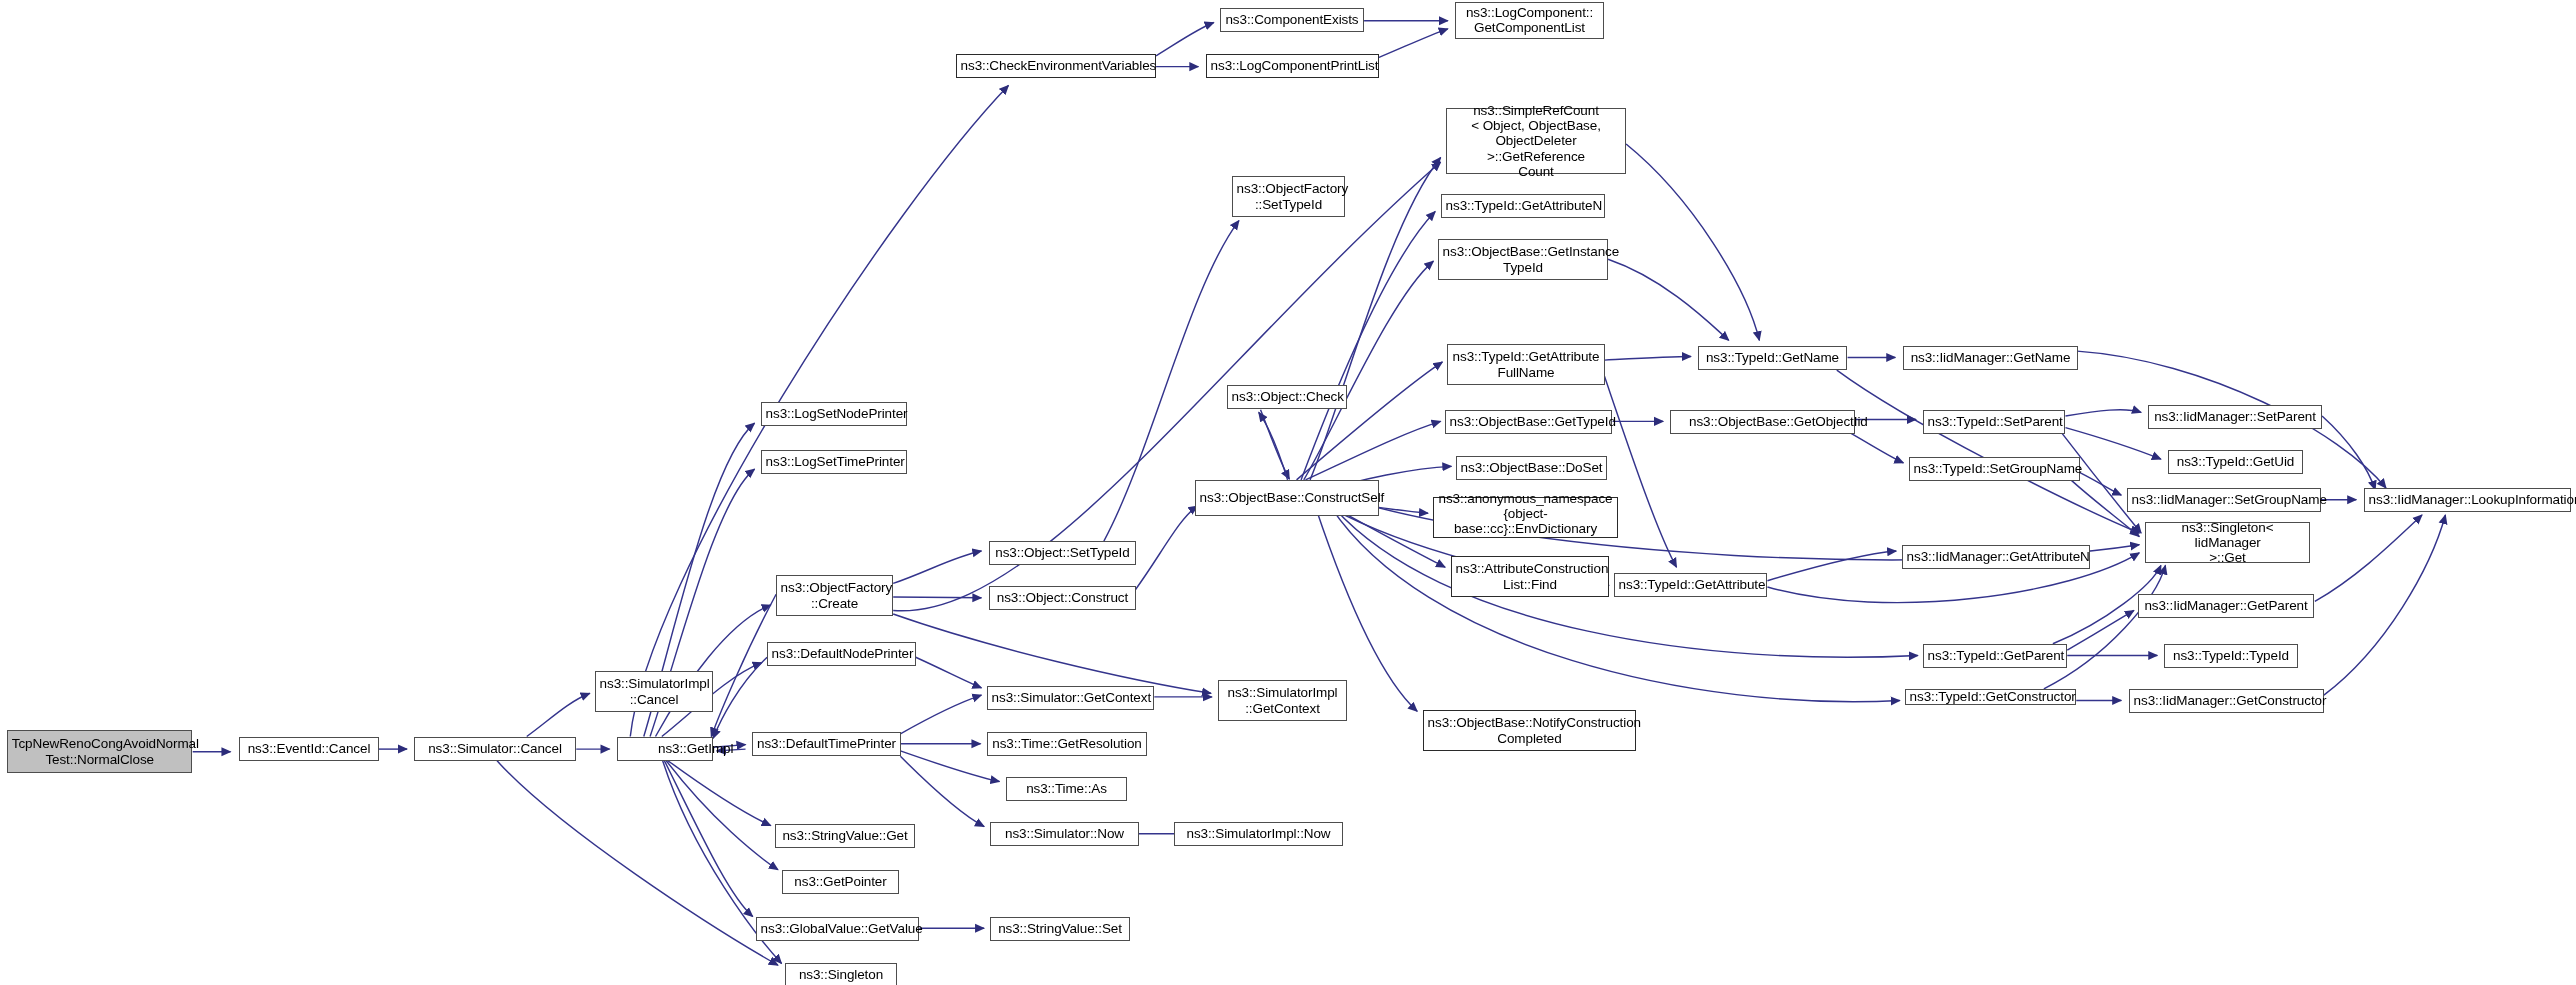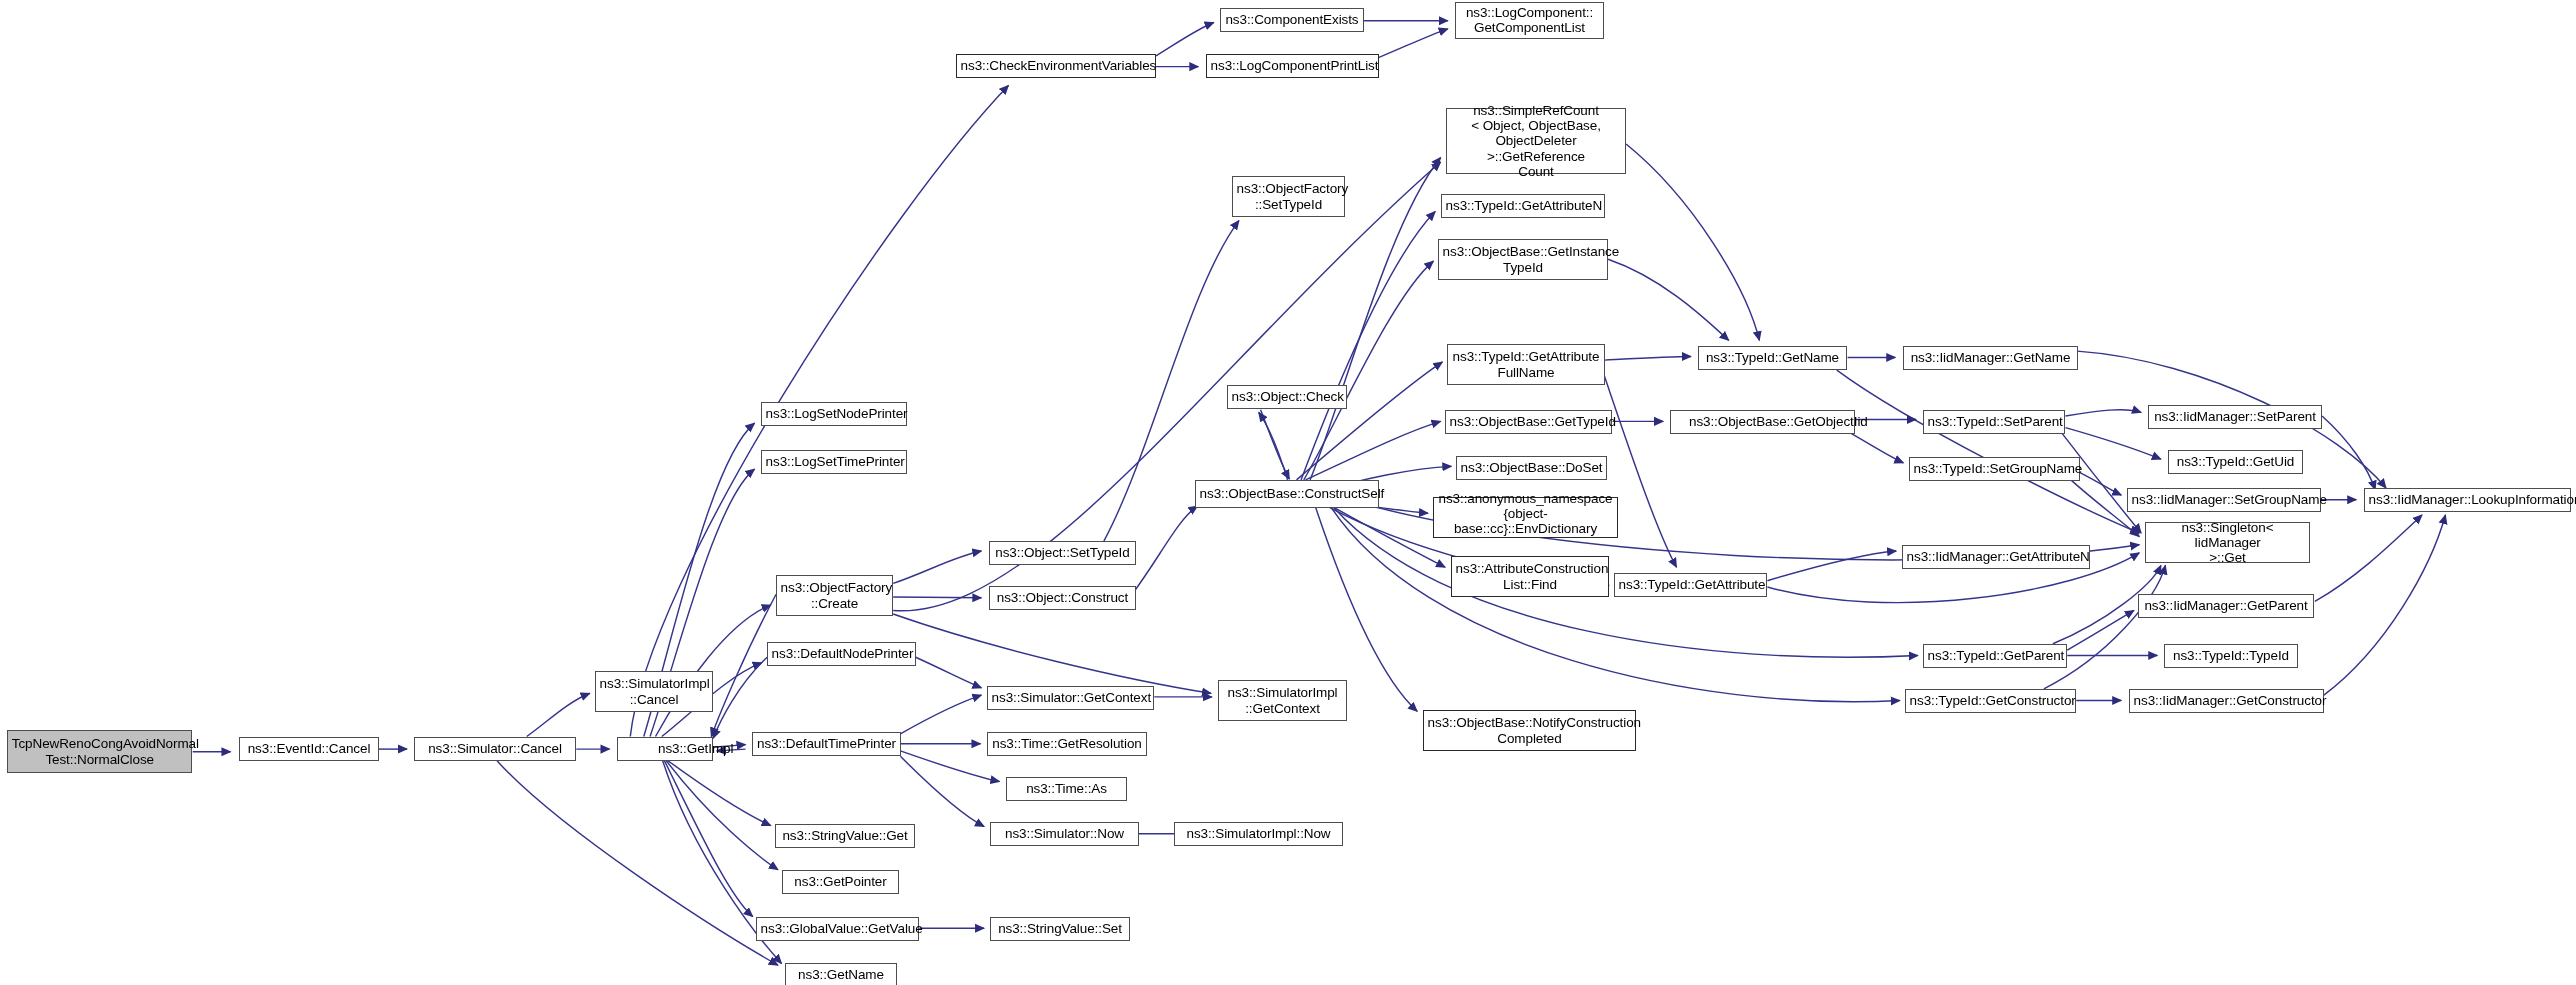--- a/index.html
+++ b/index.html
@@ -189,21 +189,21 @@
       </div>
       <div class="node thick" style="left: 1909px; top: 457px; width: 171px; height: 24px;">
         <span>ns3::TypeId::SetGroupName</span>
       </div>
       <div class="node thick" style="left: 2127px; top: 488px; width: 194px; height: 24px;">
         <span>ns3::IidManager::SetGroupName</span>
       </div>
       <div class="node thick" style="left: 2364px; top: 488px; width: 207px; height: 24px;">
         <span>ns3::IidManager::LookupInformation</span>
       </div>
-      <div class="node thick" style="left: 1195px; top: 480px; width: 184px; height: 28px;">
+      <div class="node thick" style="left: 1195px; top: 480px; width: 184px; height: 36px;">
         <span>ns3::ObjectBase::ConstructSelf</span>
       </div>
       <div class="node" style="left: 1433px; top: 497px; width: 185px; height: 41px; align-items: flex-end;">
         <span>ns3::anonymous_namespace
 {object-base::cc}::EnvDictionary</span>
       </div>
       <div class="node" style="left: 1451px; top: 556px; width: 158px; height: 41px;">
         <span>ns3::AttributeConstruction
 List::Find</span>
       </div>
@@ -219,21 +219,21 @@
       </div>
       <div class="node thick" style="left: 2138px; top: 594px; width: 176px; height: 24px;">
         <span>ns3::IidManager::GetParent</span>
       </div>
       <div class="node thick" style="left: 1923px; top: 644px; width: 144px; height: 24px;">
         <span>ns3::TypeId::GetParent</span>
       </div>
       <div class="node thick" style="left: 2164px; top: 644px; width: 134px; height: 24px;">
         <span>ns3::TypeId::TypeId</span>
       </div>
-      <div class="node thick" style="left: 1905px; top: 689px; width: 171px; height: 24px; justify-content: center;">
+      <div class="node thick" style="left: 1905px; top: 689px; width: 171px; height: 16px; justify-content: center;">
         <span>ns3::TypeId::GetConstructor</span>
       </div>
       <div class="node thick" style="left: 2129px; top: 689px; width: 195px; height: 24px;">
         <span>ns3::IidManager::GetConstructor</span>
       </div>
       <div class="node" style="left: 1423px; top: 710px; width: 213px; height: 41px;">
         <span>ns3::ObjectBase::NotifyConstruction
 Completed</span>
       </div>
       <div class="node thick" style="left: 761px; top: 402px; width: 146px; height: 24px;">
@@ -283,17 +283,17 @@
       <div class="node thick" style="left: 782px; top: 870px; width: 117px; height: 24px;">
         <span>ns3::GetPointer</span>
       </div>
       <div class="node thick" style="left: 756px; top: 917px; width: 163px; height: 24px;">
         <span>ns3::GlobalValue::GetValue</span>
       </div>
       <div class="node thick" style="left: 990px; top: 917px; width: 140px; height: 24px;">
         <span>ns3::StringValue::Set</span>
       </div>
       <div class="node thick" style="left: 785px; top: 963px; width: 112px; height: 24px;">
-        <span>ns3::GetName</span>
+        <span>ns3::Singleton</span>
       </div>
     </div>
 </div>
 
 
 </body></html>

